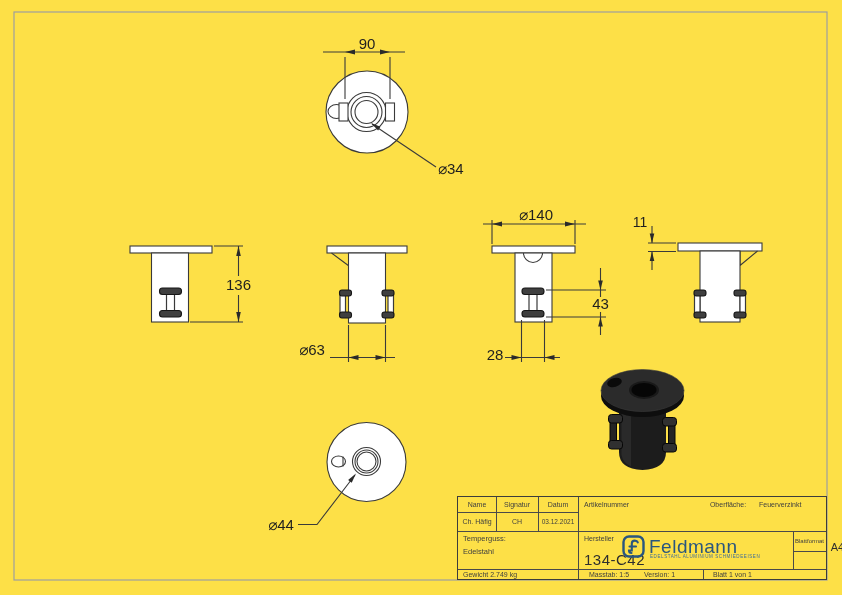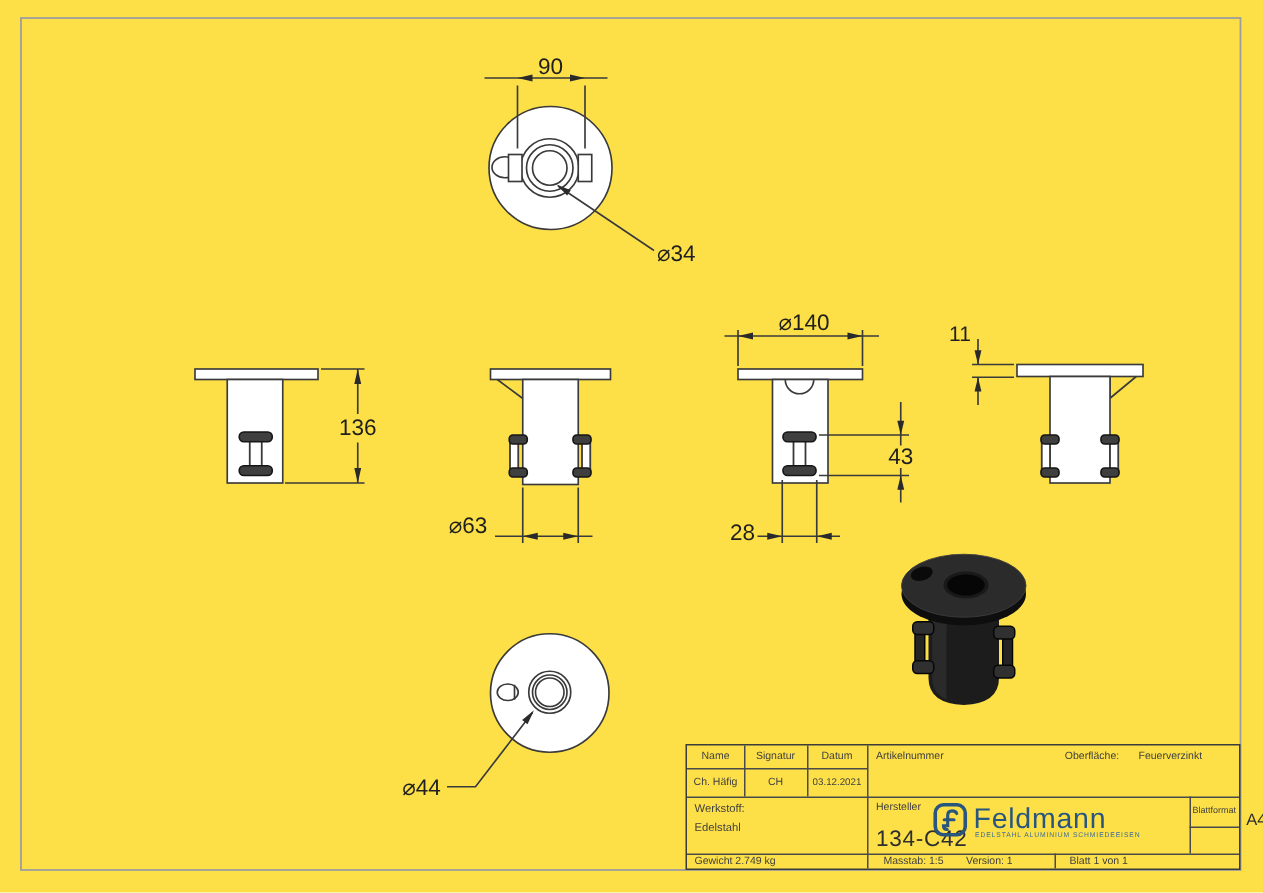--- a/index.html
+++ b/index.html
@@ -212,21 +212,21 @@
 
   <div class="tb-cell tb-small" style="left:0;top:15px;width:38px;height:19px;">Ch. Häfig</div>
   <div class="tb-cell tb-small" style="left:38px;top:15px;width:42px;height:19px;">CH</div>
   <div class="tb-cell" style="left:80px;top:15px;width:40px;height:19px;font-size:6.5px;">03.12.2021</div>
 
   <div class="tb-cell tb-small tb-left" style="left:121px;top:2px;width:90px;height:10px;">Artikelnummer</div>
   <div class="tb-cell tb-left artnr" style="left:121px;top:12px;width:120px;height:20px;">134-C42</div>
   <div class="tb-cell tb-small" style="left:246px;top:2px;width:48px;height:10px;">Oberfläche:</div>
   <div class="tb-cell tb-small tb-left" style="left:296px;top:2px;width:66px;height:10px;">Feuerverzinkt</div>
 
-  <div class="tb-cell tb-left" style="left:0;top:36px;width:118px;height:11px;">Werkstoff:</div>
+  <div class="tb-cell tb-left" style="left:0;top:36px;width:118px;height:11px;">Temperguss:</div>
   <div class="tb-cell tb-left" style="left:0;top:49px;width:118px;height:11px;">Edelstahl</div>
 
   <div class="tb-cell tb-small tb-left" style="left:121px;top:36px;width:60px;height:10px;">Hersteller</div>
   <div id="logo">
     <svg width="24" height="24" viewBox="0 0 24 24">
       <rect x="1.5" y="1.5" width="20" height="20" rx="5.5" fill="none" stroke="#29567f" stroke-width="2.4"></rect>
       <path d="M9.5,18 Q7,18 7,15.5 L9.8,15.5 L9.8,8.6 Q9.8,5.6 12.8,5.6 Q15.2,5.6 15.8,7.4" fill="none" stroke="#29567f" stroke-width="2.1" stroke-linecap="round"></path>
       <path d="M7.5,11.5 H14" fill="none" stroke="#29567f" stroke-width="2.1" stroke-linecap="round"></path>
     </svg>
     <div id="logo-text">Feldmann</div>

